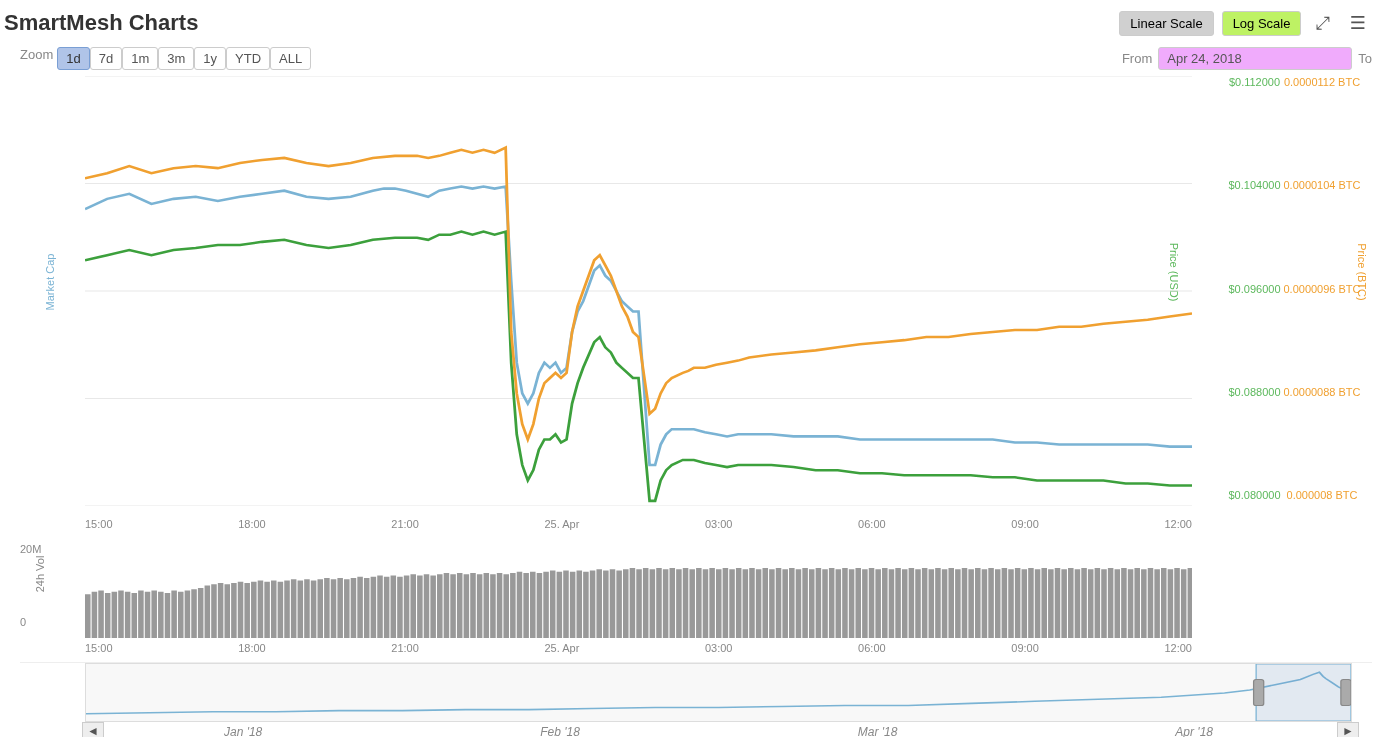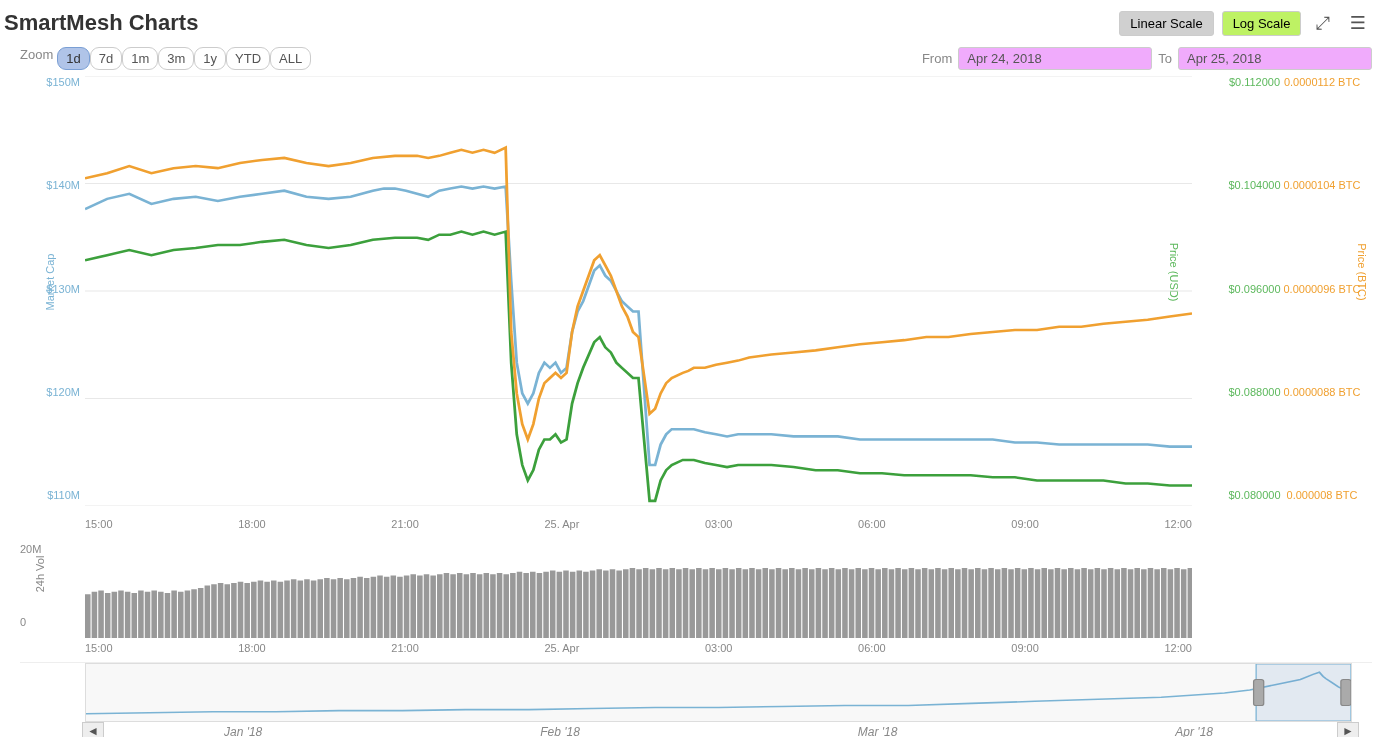--- a/index.html
+++ b/index.html
@@ -7,21 +7,21 @@
 
     .header { display: flex; align-items: flex-start; justify-content: space-between; padding: 10px 20px 5px 4px; }
     .app-title { font-size: 22px; font-weight: bold; color: #333; }
     .header-controls { display: flex; align-items: center; gap: 8px; }
     .scale-btn { padding: 4px 10px; border: 1px solid #ccc; background: #bef264; cursor: pointer; font-size: 13px; border-radius: 3px; }
     .scale-btn.active { background: #d0d0d0; font-weight: normal; }
     .icon-btn { background: none; border: none; cursor: pointer; font-size: 18px; color: #555; padding: 2px 6px; }
 
     .zoom-bar { display: flex; align-items: flex-start; padding: 6px 20px; gap: 0; }
     .zoom-label { font-size: 13px; color: #888; margin-right: 4px; }
-    .zoom-btn { padding: 3px 8px; border: 1px solid #ccc; background: #fff; cursor: pointer; font-size: 13px; border-radius: 9px; color: #555; }
+    .zoom-btn { padding: 3px 8px; border: 1px solid #ccc; background: #fff; cursor: pointer; font-size: 13px; border-radius: 3px; color: #555; }
     .zoom-btn.active { background: #b0c4e8; border-color: #7a9fd4; color: #333; }
     .date-range { margin-left: auto; display: flex; align-items: center; gap: 6px; font-size: 13px; color: #888; }
     .date-input { border: 1px solid #ccc; padding: 3px 8px; font-size: 13px; border-radius: 3px; color: #555; background: #f0abfc; }
 
     .chart-area { position: relative; padding: 0 20px; }
 
     .main-chart-container { position: relative; width: 100%; height: 460px; }
 
     .y-axis-left { position: absolute; left: 0; top: 0; bottom: 30px; width: 65px; display: flex; flex-direction: column; justify-content: space-between; padding-bottom: 5px; }
     .y-label-left { font-size: 11px; color: #7ab3d4; text-align: right; padding-right: 5px; }
@@ -73,35 +73,27 @@
   <button class="zoom-btn">7d</button>
   <button class="zoom-btn">1m</button>
   <button class="zoom-btn">3m</button>
   <button class="zoom-btn">1y</button>
   <button class="zoom-btn">YTD</button>
   <button class="zoom-btn">ALL</button>
   <div class="date-range">
     <span>From</span>
     <input class="date-input" type="text" value="Apr 24, 2018" style="">
     <span>To</span>
-    <input class="date-input" type="text" value="Apr 25, 2018" style="">
   </div>
 </div>
 
 <div class="chart-area">
 
   <div class="main-chart-container">
 
-    <div class="y-axis-left">
-      <span class="y-label-left">$150M</span>
-      <span class="y-label-left">$140M</span>
-      <span class="y-label-left">$130M</span>
-      <span class="y-label-left">$120M</span>
-      <span class="y-label-left">$110M</span>
-    </div>
 
     <span class="rotated-label-left" style="left:2px; top:200px; transform: rotate(-90deg); position:absolute; font-size:11px; color:#7ab3d4; white-space:nowrap;">Market Cap</span>
 
     <div class="y-axis-right-usd">
       <span class="y-label-right-usd">$0.112000</span>
       <span class="y-label-right-usd">$0.104000</span>
       <span class="y-label-right-usd">$0.096000</span>
       <span class="y-label-right-usd">$0.088000</span>
       <span class="y-label-right-usd">$0.080000</span>
     </div>

